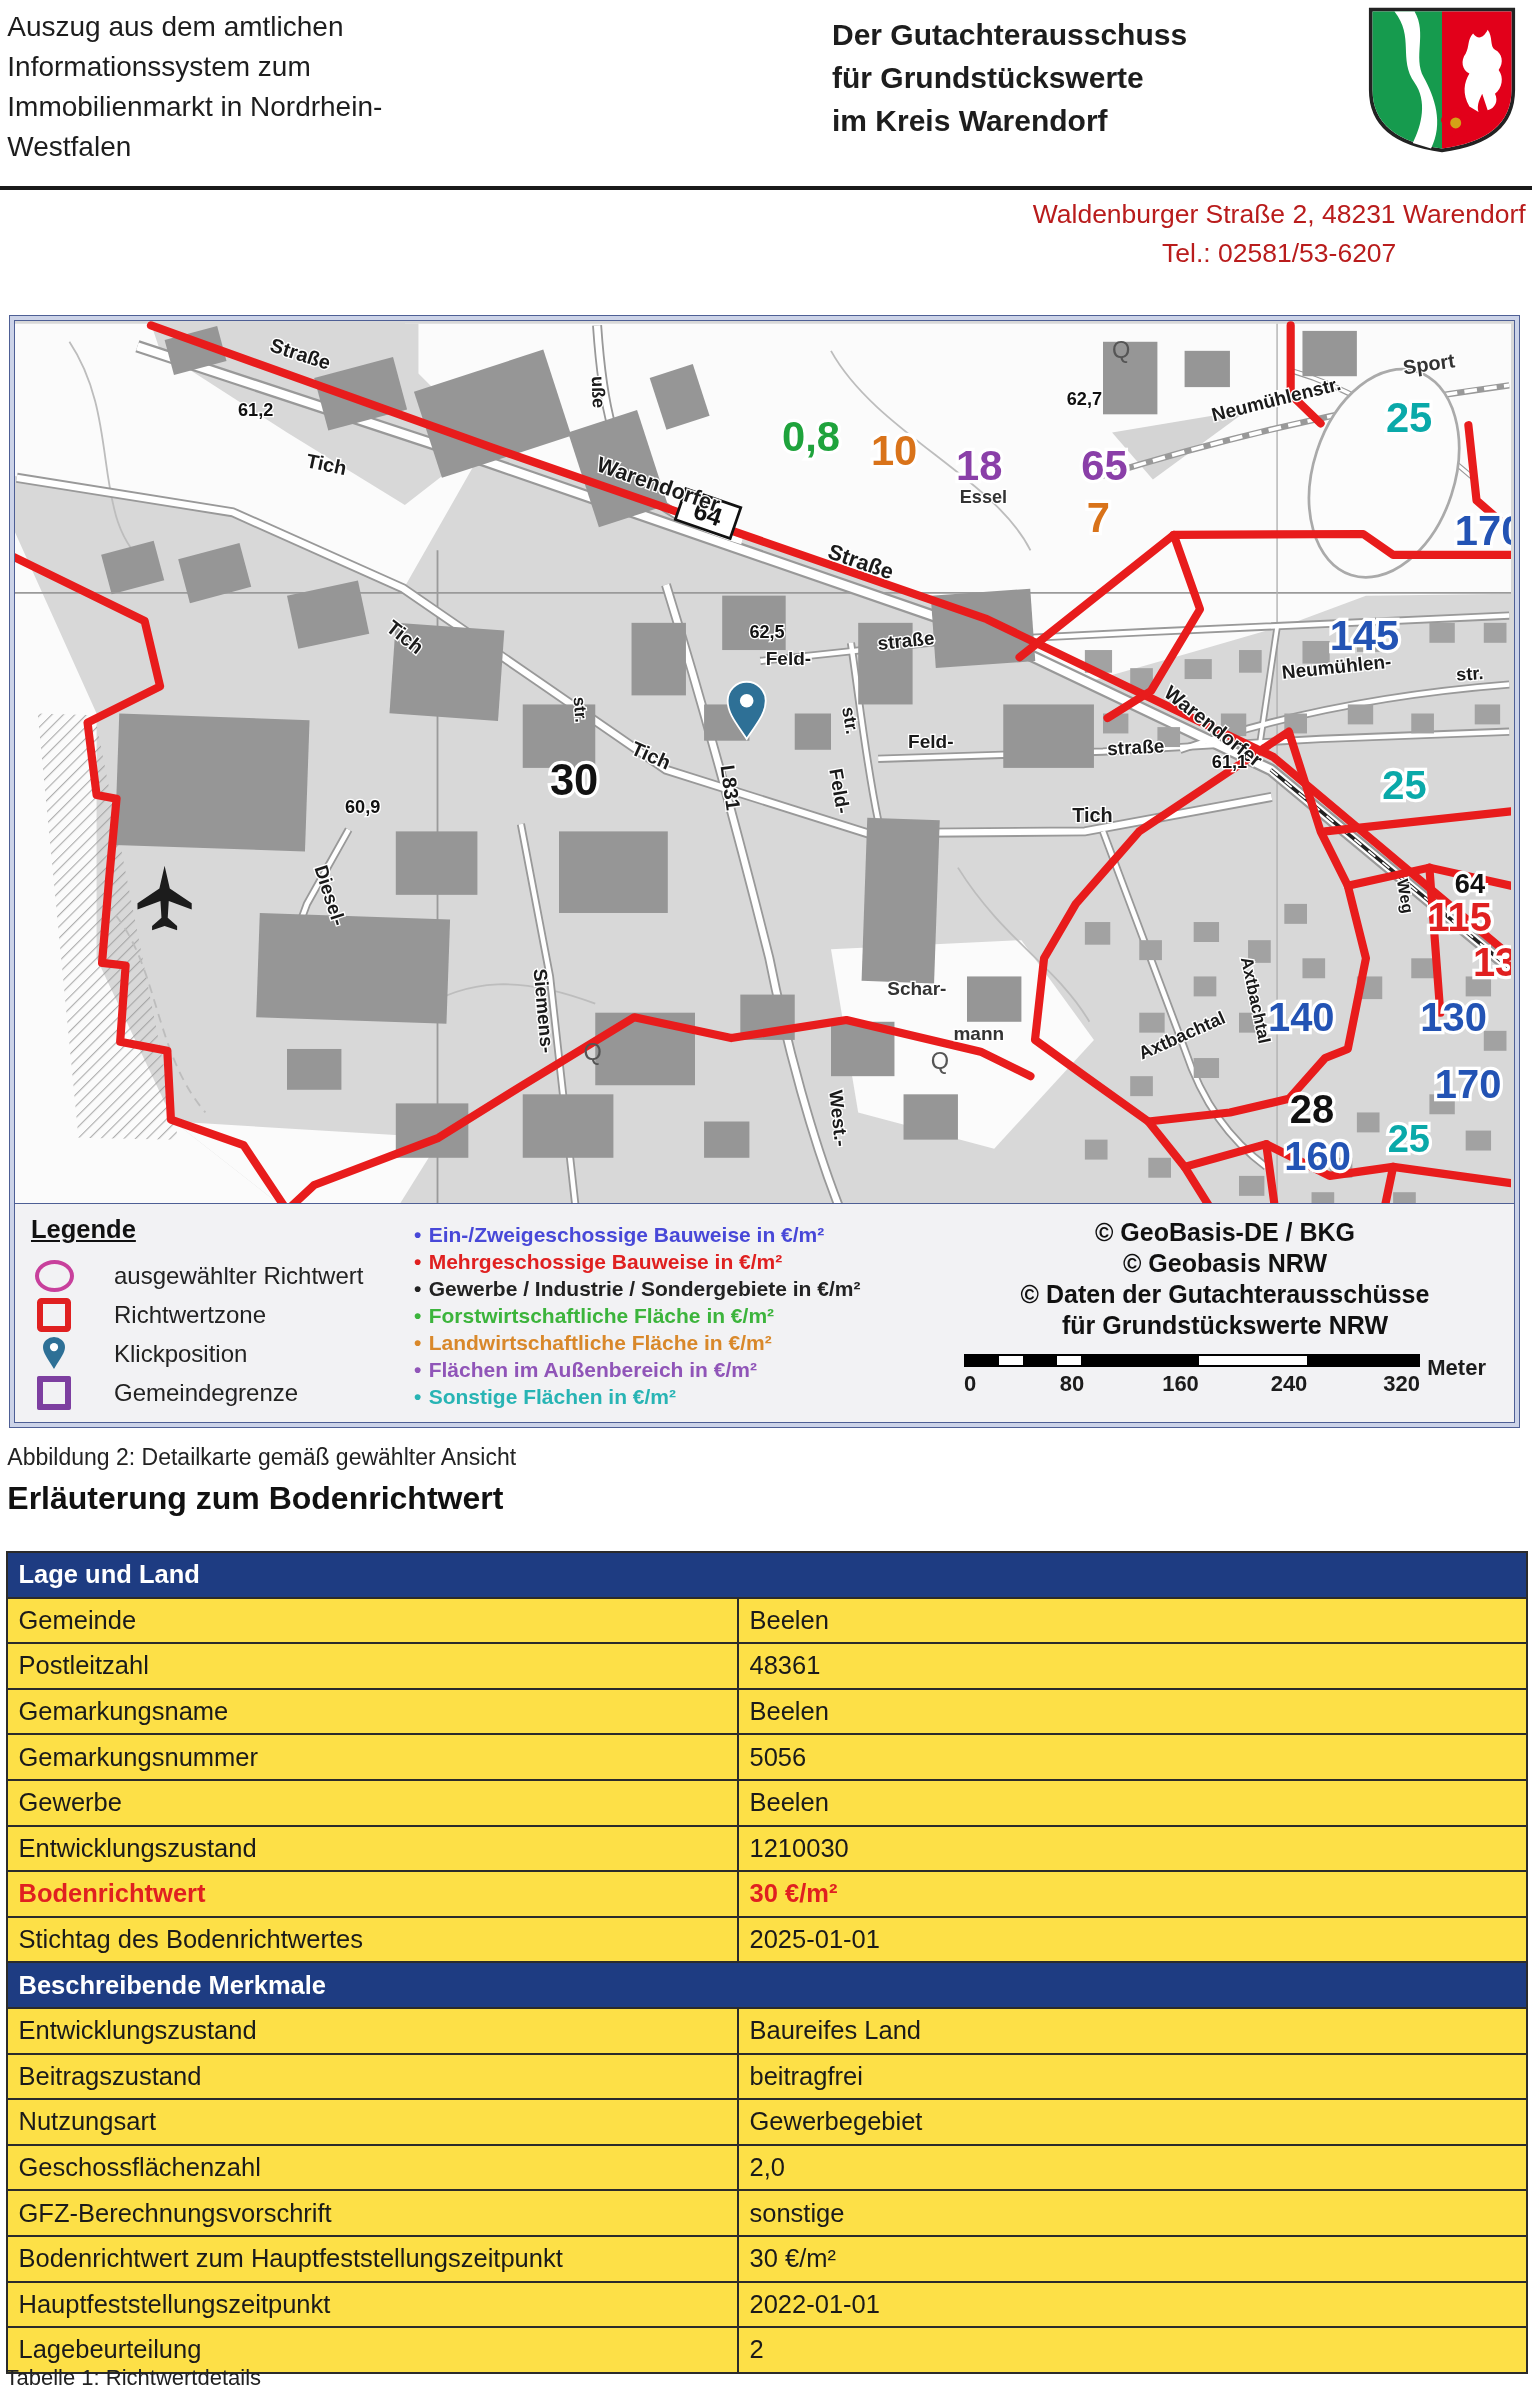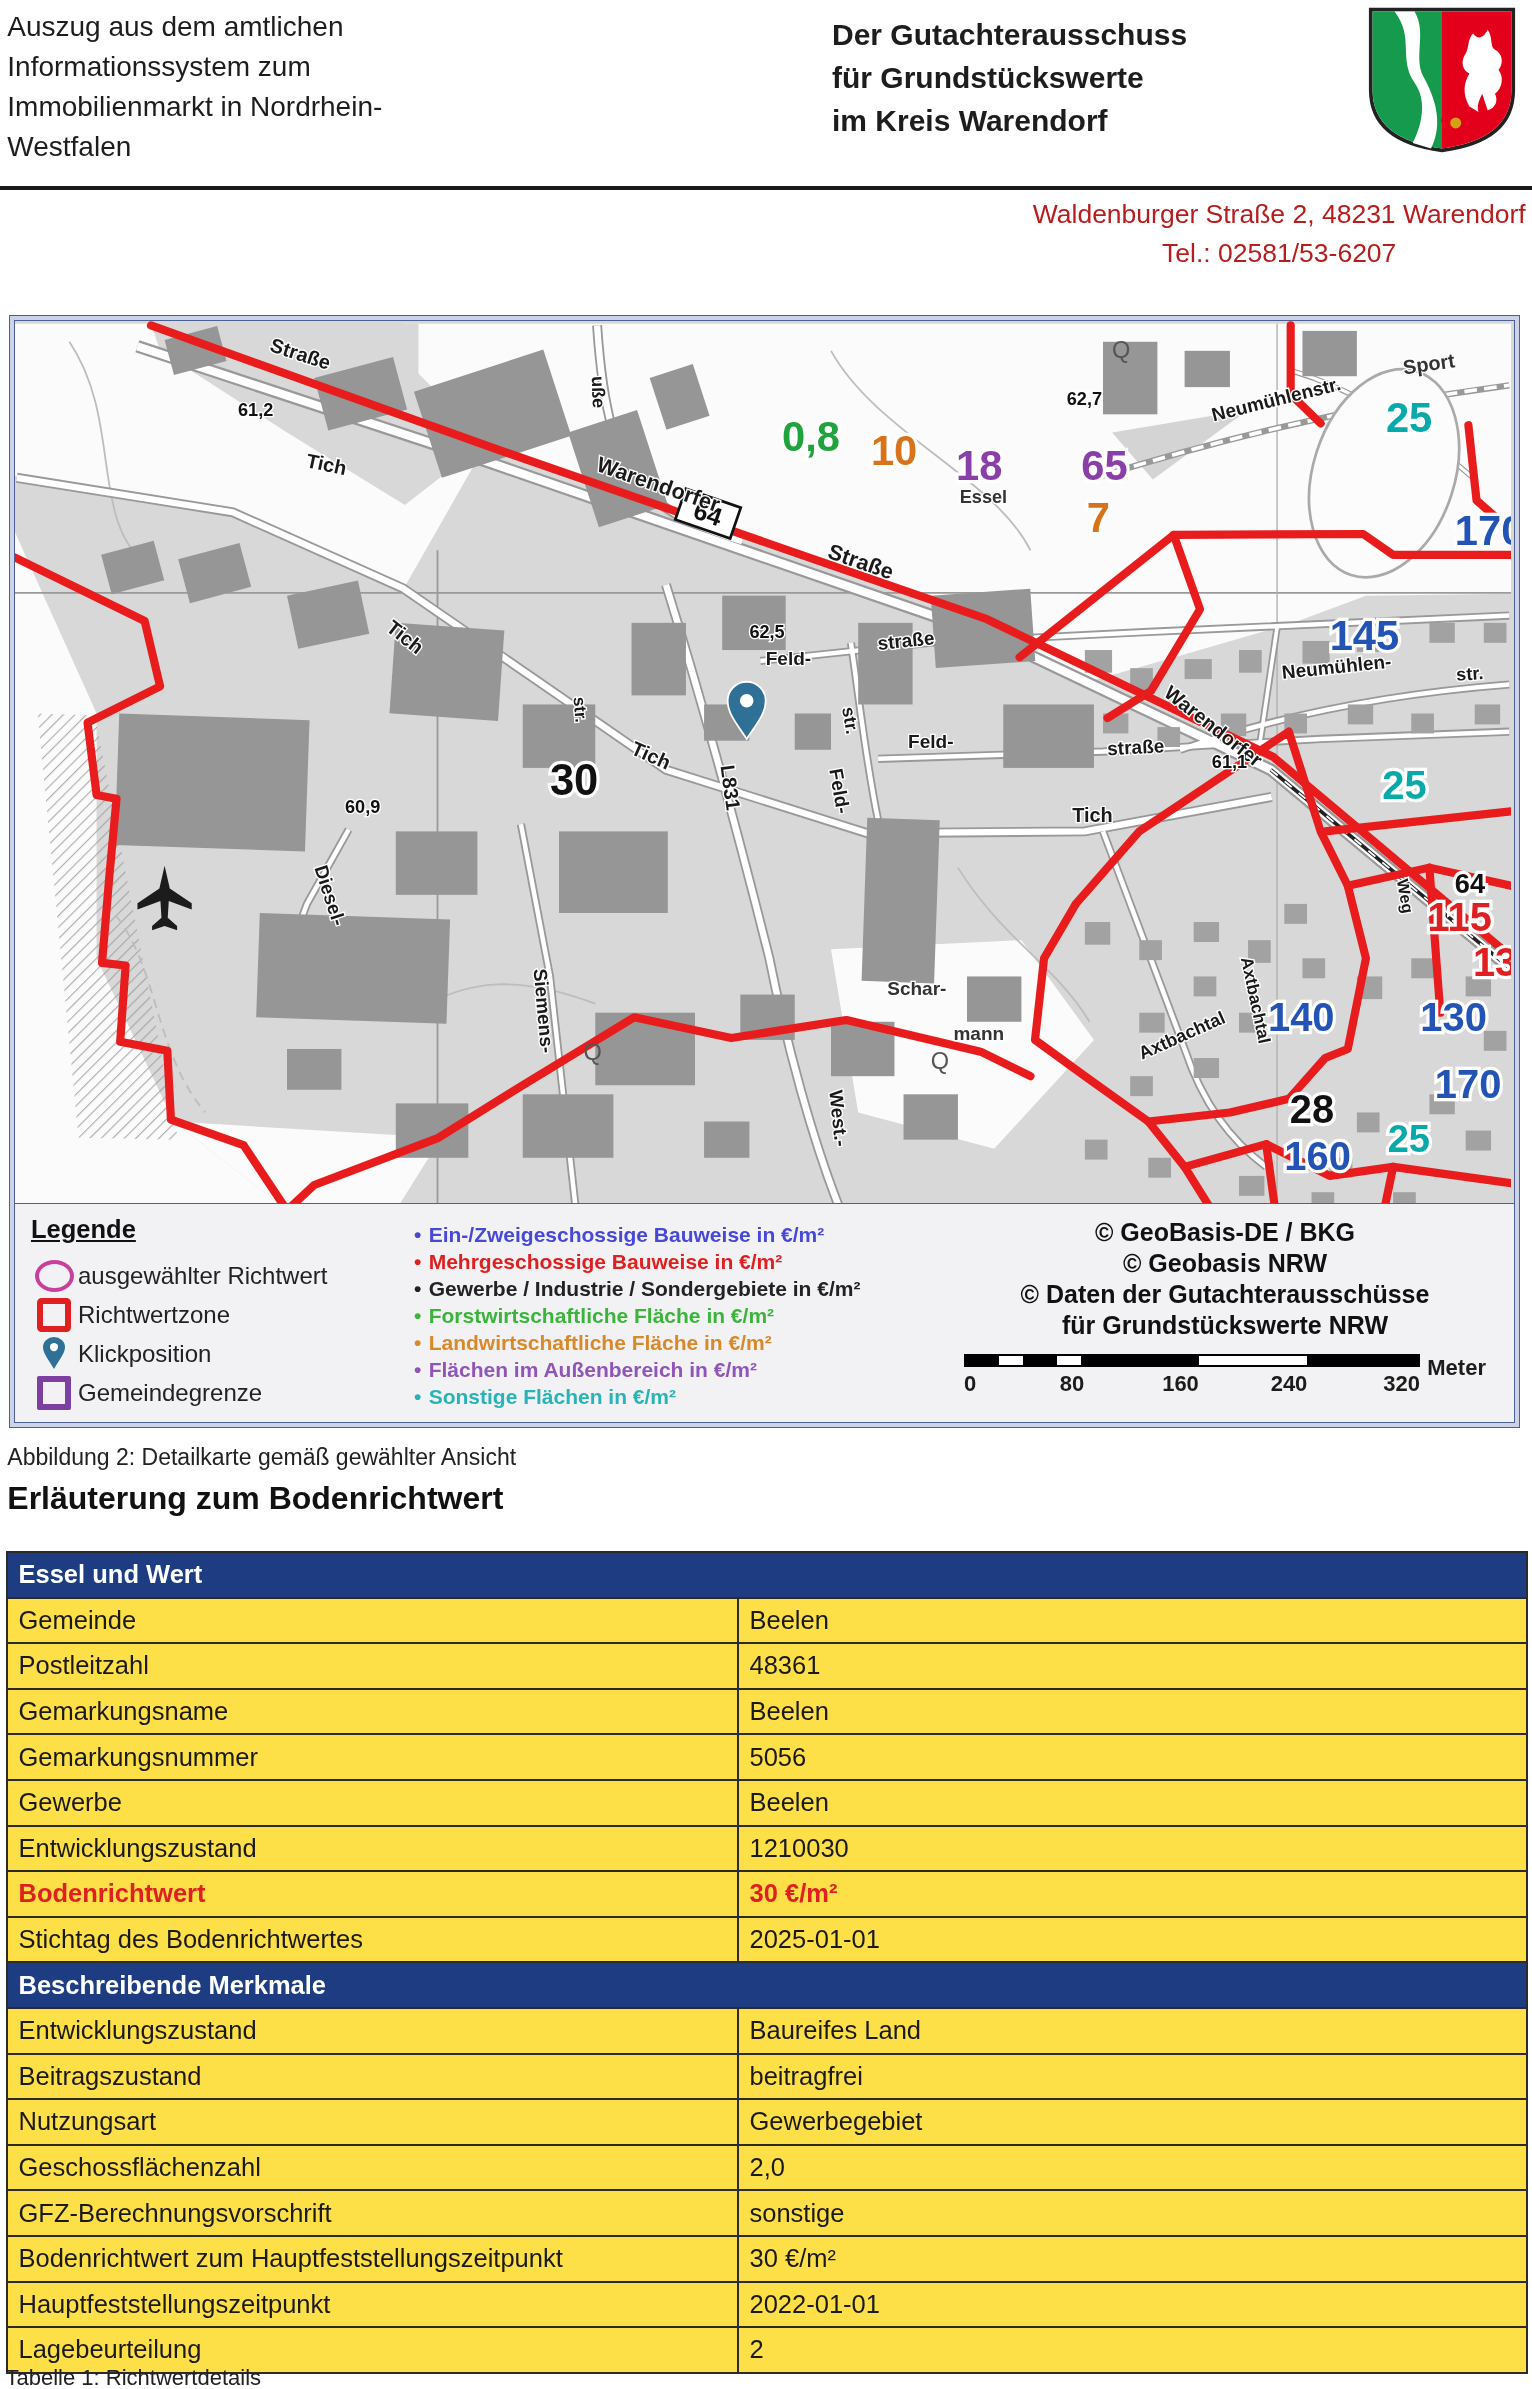--- a/index.html
+++ b/index.html
@@ -17,21 +17,21 @@
   .figure{position:absolute;left:9px;top:315px;width:1511px;height:1113px;
     border:1.8px solid #4e5f95;background:#ccd3e8;padding:3.6px;box-sizing:border-box;}
   .figure-inner{width:100%;height:100%;border:0.9px solid #4e5f95;background:#fff;box-sizing:border-box;
     display:flex;flex-direction:column;}
   .map-wrap{width:100%;height:892px;overflow:hidden;position:relative;background:#d8d8d8;}
   .map-wrap svg{display:block;}
   .legendbar{flex:1;border-top:1.8px solid #4e5f95;background:#f2f2f4;display:flex;
     padding:11px 16.4px 7.3px 16.4px;box-sizing:border-box;}
   .leg-col1{width:383px;}
   .leg-title{font-size:25.5px;font-weight:bold;text-decoration:underline;color:#111;margin-bottom:16px;}
-  .leg-item{display:flex;align-items:center;margin:5.5px 0;}
+  .leg-item{display:flex;align-items:center;margin:5.5px 0;gap:36px;}
   .leg-ico{width:47px;display:flex;justify-content:center;align-items:center;}
   .leg-item span.lbl{font-size:24px;color:#222;}
   .i-ellipse{width:31px;height:24px;border:4.6px solid #c8409c;border-radius:50%;}
   .i-zone{width:22px;height:22px;border:6.4px solid #e02020;border-radius:4.6px;}
   .i-gemeinde{width:22px;height:22px;border:6.4px solid #7d3fa0;border-radius:1.8px;}
   .leg-col2{width:538px;padding-top:5.5px;}
   .leg-col2 .cat{font-size:21px;line-height:27px;font-weight:bold;white-space:nowrap;}
   .leg-col2 .cat .dot{margin-right:7.3px;}
   .leg-col3{flex:1;text-align:center;padding-top:1.8px;}
   .credit{font-size:25px;font-weight:bold;line-height:31px;color:#111;}
@@ -431,21 +431,21 @@
   </div>
  </div>
 </div>
 
 <div class="fig-caption">Abbildung 2: Detailkarte gemäß gewählter Ansicht</div>
 <div class="section-title">Erläuterung zum Bodenrichtwert</div>
 
 <table class="tbl">
   <tbody id="table-body">
       <tr class="sect">
-        <td colspan="2">Essel und Wert</td>
+        <td colspan="2">Lage und Land</td>
       </tr>
       <tr>
         <td class="k">Gemeinde</td>
         <td>Beelen</td>
       </tr>
       <tr>
         <td class="k">Postleitzahl</td>
         <td>48361</td>
       </tr>
       <tr>

